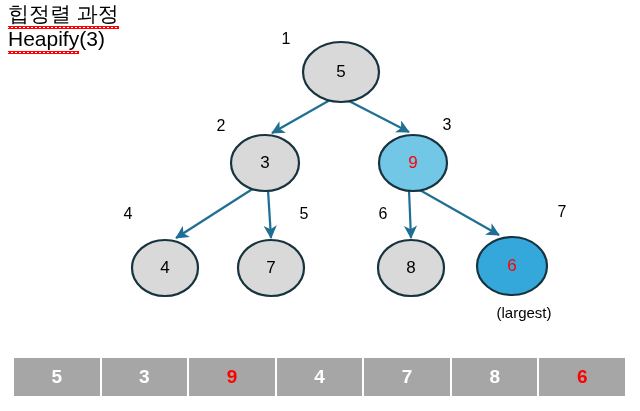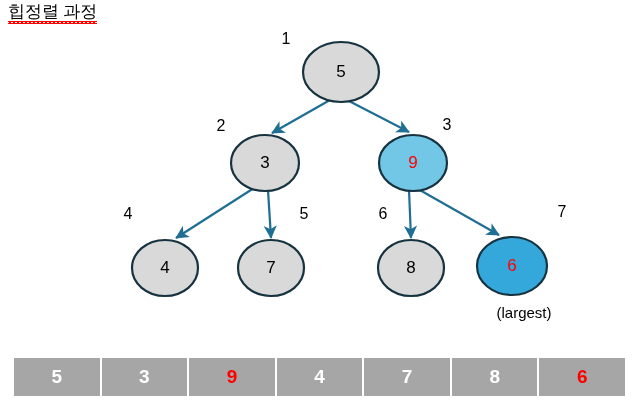--- a/index.html
+++ b/index.html
@@ -24,26 +24,25 @@
   }
 
   
   .title-block {
     position: absolute;
     left: 8px;
     top: 2px;
     line-height: 1.18;
   }
   .title-line {
-    font-size: 17px;
+    font-size: 21px;
     color: #000;
     white-space: nowrap;
     display: block;
     position: relative;
-    font-family: Liberation Serif, serif;
   }
   .spell {
     position: relative;
     display: inline-block;
   }
   .spell::after {
     content: "";
     position: absolute;
     left: 0;
     right: 0;
@@ -120,20 +119,21 @@
     color: #ff0000;
   }
 </style>
 </head>
 <body>
 
 <div id="canvas">
 
   <div class="title-block">
     <span class="title-line"><span class="spell">힙정렬 과정</span></span>
+    <span class="title-line"><span class="spell">Heapify</span><span>(3)</span></span>
   </div>
 
   <svg id="tree-svg" viewBox="0 0 640 345">
     <defs>
       <marker id="arrowhead" markerWidth="7" markerHeight="7" refX="5.6" refY="3" orient="auto" markerUnits="strokeWidth">
         <path d="M0,0 L6,3 L0,6 L1.6,3 Z" fill="#1f6f94"></path>
       </marker>
     </defs>
     <g id="edges-group">
         <line x1="330" y1="100" x2="272" y2="133" class="edge-line" marker-end="url(#arrowhead)"></line>

